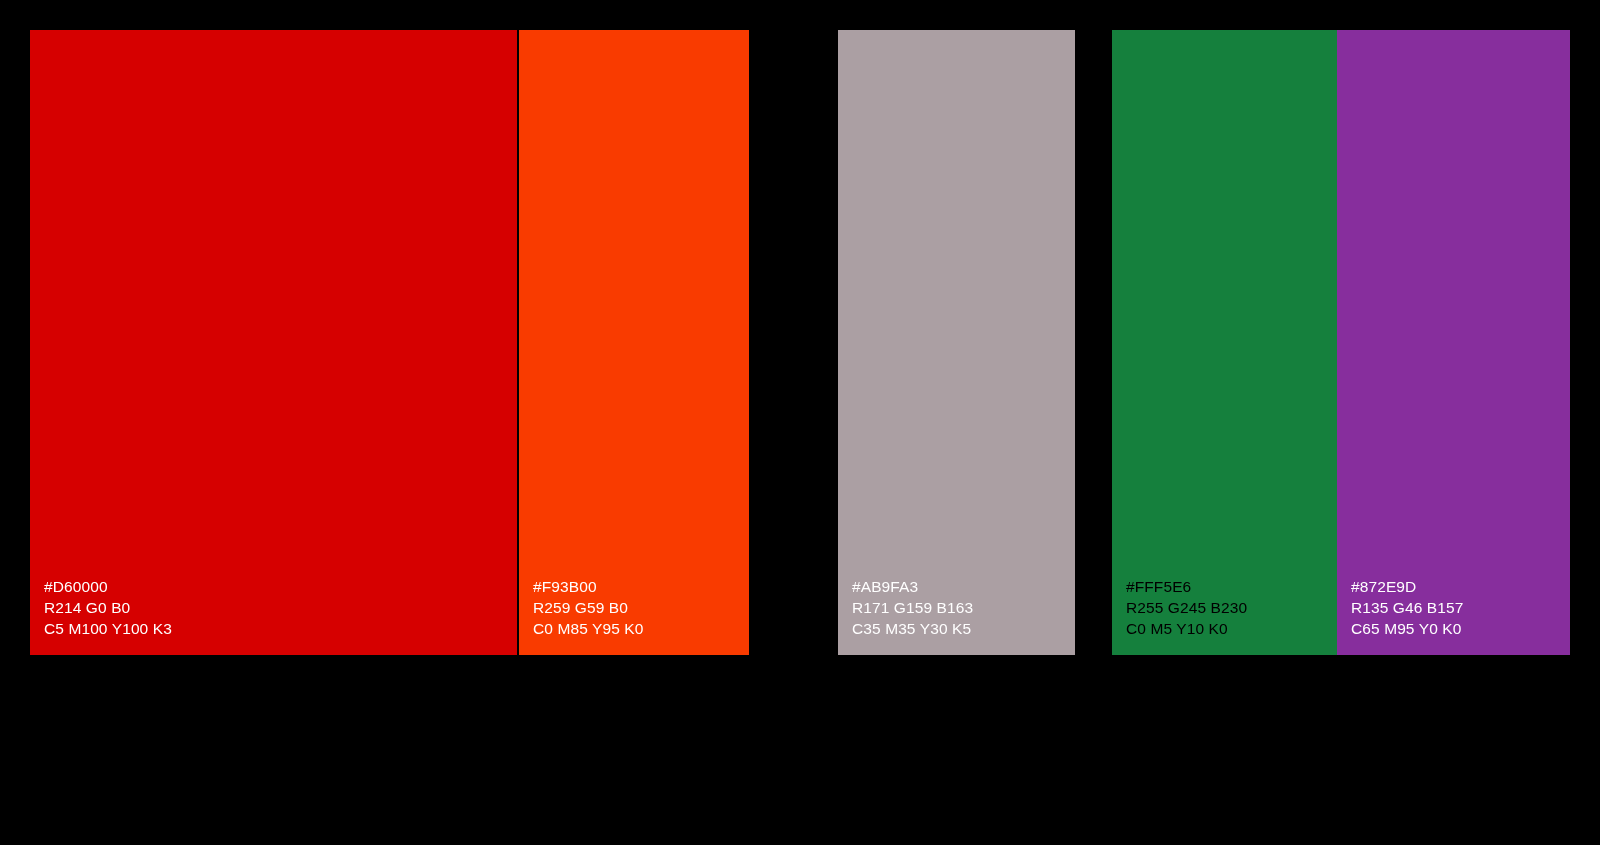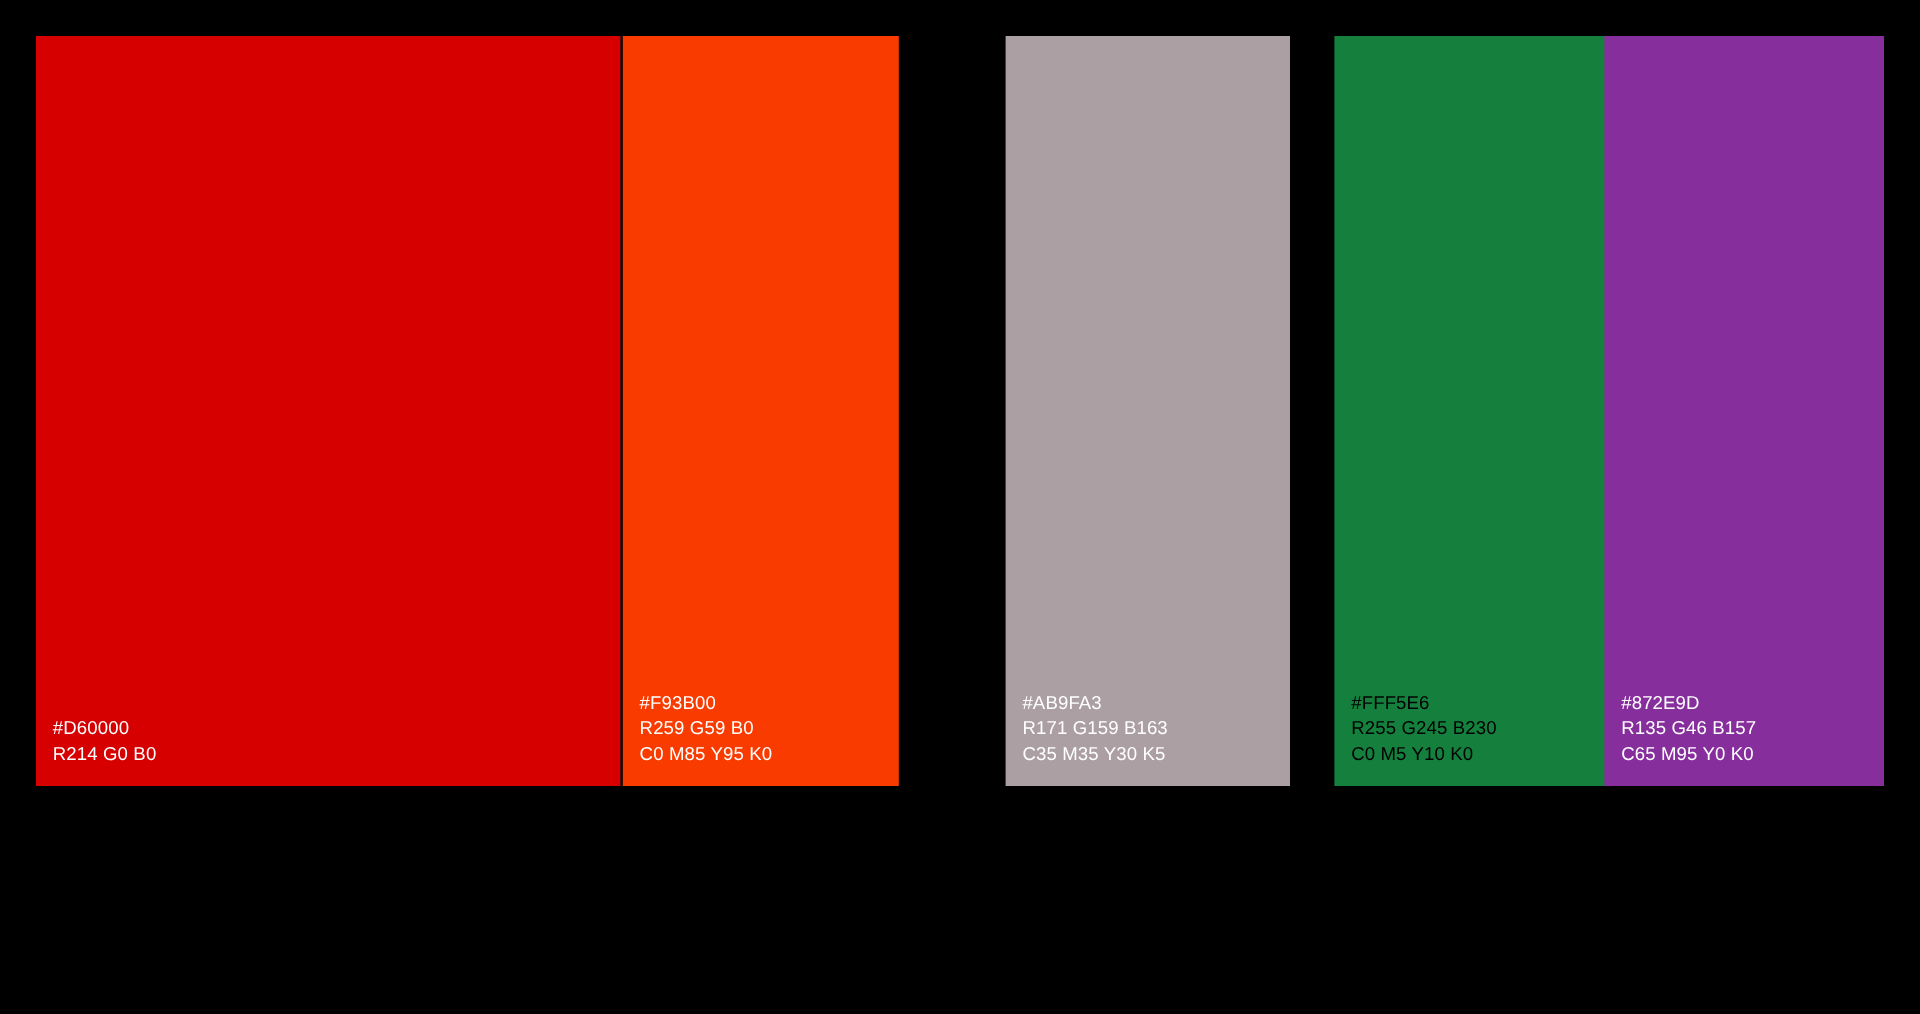--- a/index.html
+++ b/index.html
@@ -55,20 +55,21 @@
 </style>
 </head>
 <body style="background-color: rgb(0, 0, 0);">
 
 <div class="palette" style="background-color: rgb(0, 0, 0);">
 
   <div class="swatch light-text" id="swatch-0" style="background-color: rgb(214, 0, 0);">
     <div class="swatch-labels">
       <span class="label-line">#D60000</span>
       <span class="label-line">R214 G0 B0</span>
+      <span class="label-line">C5 M100 Y100 K3</span>
     </div>
   </div>
 
   <div class="swatch light-text" id="swatch-1" style="background-color: rgb(249, 59, 0);">
     <div class="swatch-labels">
       <span class="label-line">#F93B00</span>
       <span class="label-line">R259 G59 B0</span>
       <span class="label-line">C0 M85 Y95 K0</span>
     </div>
   </div>

